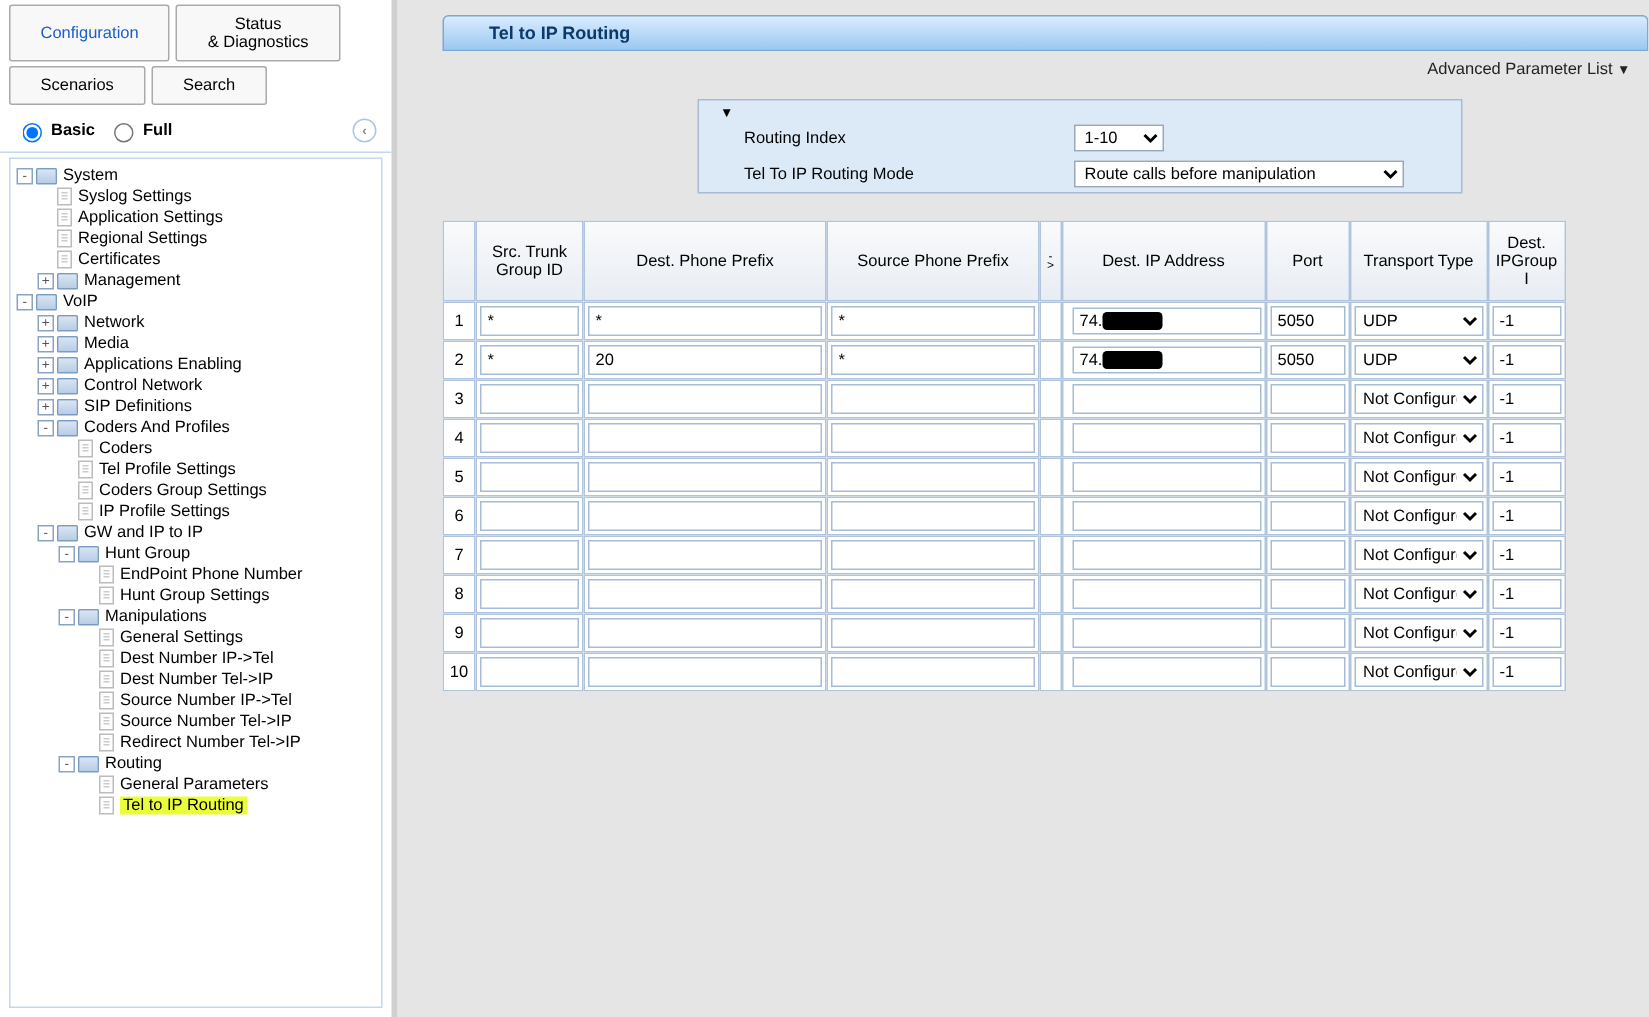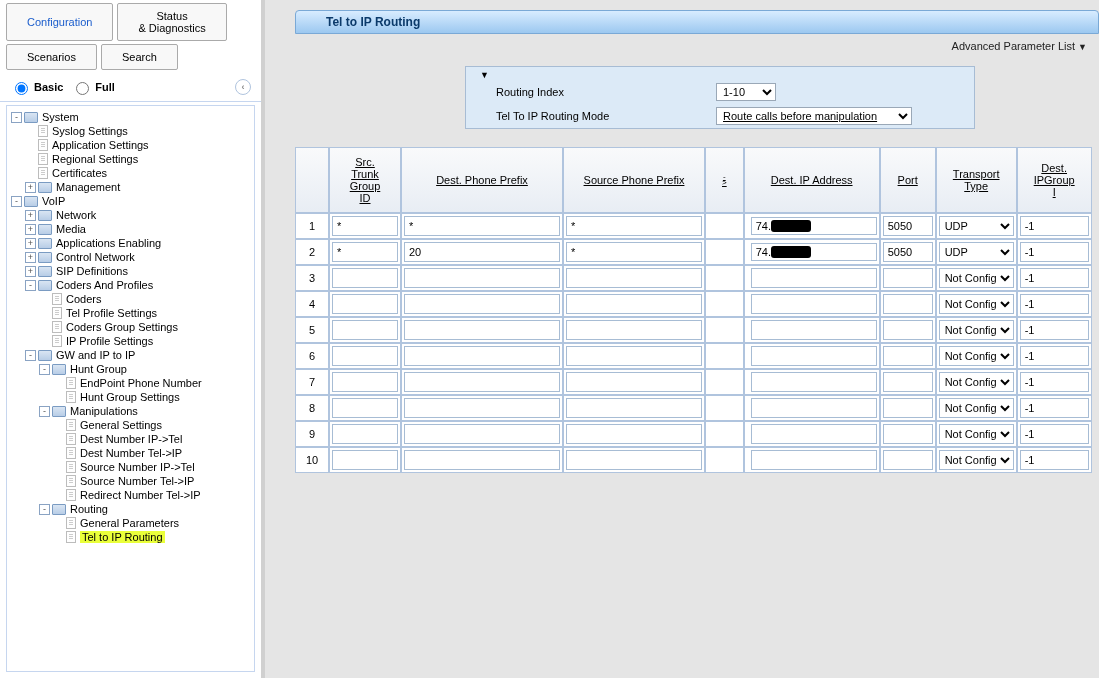--- a/index.html
+++ b/index.html
@@ -141,21 +141,21 @@
     font-size: 11px;
   }
   .cfg-row .lbl { width: 220px; }
   .cfg-row select {
     font-size: 11px;
     border: 1px solid #9aa8b7;
     background: #fff;
     padding: 1px 2px;
   }
   .cfg-row .sel-narrow { width: 60px; }
-  .cfg-row .sel-wide { width: 196px; text-decoration: underline; }
+  .cfg-row .sel-wide { width: 220px; }
   .cfg-tri {
     padding-left: 14px;
     font-size: 9px;
     cursor: pointer;
   }
 
   
   .tbl-wrap { margin-left: 0; overflow-x: auto; }
   table.dt {
     border-collapse: separate;
@@ -165,32 +165,31 @@
   }
   table.dt th, table.dt td {
     border: 1px solid #b0c4de;
     padding: 0;
     background: #fff;
     text-align: center;
   }
   table.dt th {
     background: linear-gradient(#f9fafb, #e8edf4);
     font-weight: normal;
-    padding: 8px 16px;
-    text-decoration: underline;
+    padding: 8px 4px;
   }
   table.dt td { padding: 2px; }
   .th-num, .td-num { width: 22px; }
   .th-src { width: 72px; }
   .th-dpp { width: 162px; }
   .th-spp { width: 142px; }
   .th-sp  { width: 14px; line-height: 0.8; font-size: 8px; }
   .th-dip { width: 136px; }
   .th-port{ width: 56px; }
-  .th-tt  { width: 81px; }
+  .th-tt  { width: 92px; }
   .th-dg  { width: 52px; }
 
   table.dt input[type=text] {
     width: 100%;
     border: 1px solid #a7bcd4;
     font-size: 11px;
     padding: 3px 4px;
     box-sizing: border-box;
     text-align: left;
     background: #fff;

